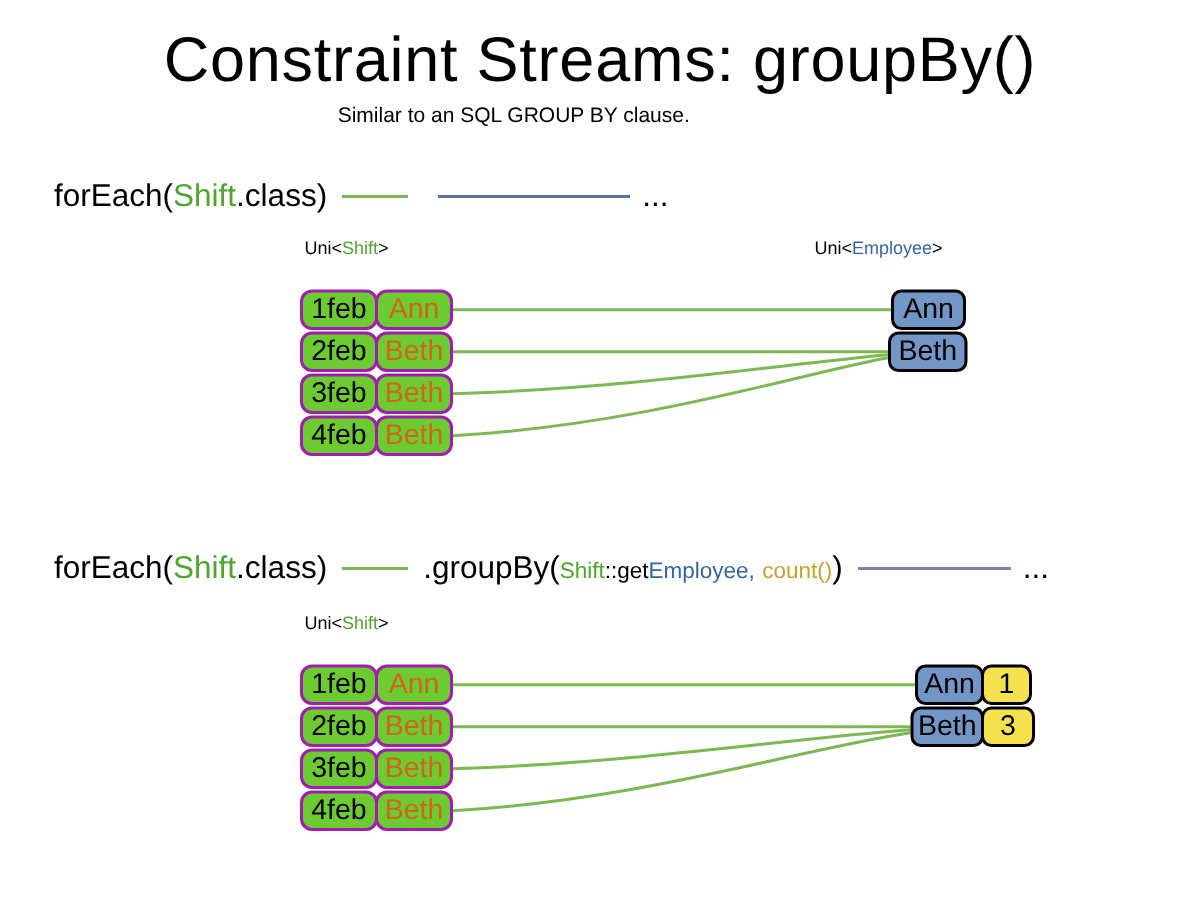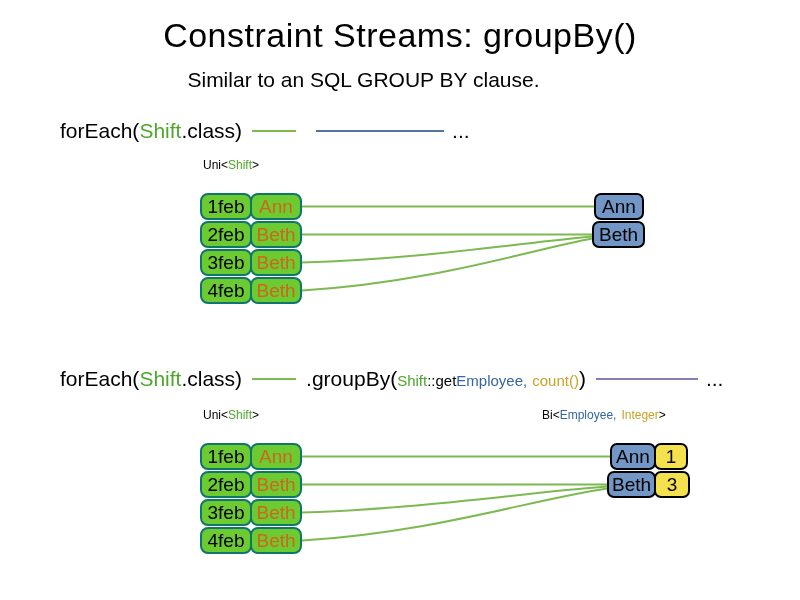--- a/index.html
+++ b/index.html
@@ -8,35 +8,35 @@
     --orange-text:#d2641e; --gold-text:#c9a227; --yellow-fill:#f5e04d;
     --line-green:#7cb950; --line-blue:#54749e; --line-purple:#8d7bb4;
     --text-black:#000000;
   }
   html,body{margin:0;padding:0;background:#fff;}
   .slide{position:relative;width:800px;height:600px;background:#fff;overflow:hidden;
          font-family:"Liberation Sans","DejaVu Sans",sans-serif;color:#000;}
   .overlay{position:absolute;left:0;top:0;z-index:1;pointer-events:none;}
   .overlay path{fill:none;stroke:var(--line-green);stroke-width:2;}
   .title{position:absolute;left:0;top:16px;width:800px;margin:0;text-align:center;
-         font-size:34px;font-weight:normal;letter-spacing:0.5px;}
-  .subtitle{position:absolute;left:0;top:68px;width:685px;text-align:center;font-size:21px;margin-left:21px;}
-  .codeline{position:absolute;left:60px;height:28px;display:flex;align-items:center;z-index:2;}
+         font-size:42px;font-weight:normal;letter-spacing:0.5px;}
+  .subtitle{position:absolute;left:0;top:68px;width:685px;text-align:center;font-size:14px;}
+  .codeline{position:absolute;left:36px;height:28px;display:flex;align-items:center;z-index:2;}
   .code{font-size:21px;white-space:pre;}
   .code .small{font-size:15px;}
   .c-green{color:var(--green-text);}
   .c-blue{color:var(--blue-text);}
   .c-gold{color:var(--gold-text);}
   .hline{display:inline-block;height:2px;}
   .green-line{background:var(--line-green);width:44px;margin:0 10px;}
   .blue-line{background:var(--line-blue);width:128px;margin:0 8px 0 10px;}
   .purple-line{background:var(--line-purple);width:102px;margin:0 8px 0 10px;}
   .typelabel{position:absolute;font-size:12px;z-index:2;white-space:pre;}
   .shift-row{position:absolute;display:flex;z-index:2;}
-  .cell{box-sizing:border-box;height:27px;border:2px solid #0f766e;border-radius:8px;
+  .cell{box-sizing:border-box;height:27px;border:2px solid #a21caf;border-radius:8px;
         background:var(--green-fill);display:flex;align-items:center;justify-content:center;
         font-size:19px;}
   .date-cell{width:52px;position:relative;z-index:3;}
   .name-cell{width:52px;margin-left:-2px;position:relative;z-index:2;color:var(--orange-text);}
   .group-box{position:absolute;box-sizing:border-box;height:27px;border:2px solid #000;
              border-radius:7px;background:var(--blue-fill);display:flex;align-items:center;
              justify-content:center;font-size:19px;z-index:2;}
   .pair{position:absolute;display:flex;z-index:2;}
   .pair .blue-cell{box-sizing:border-box;height:27px;border:2px solid #000;border-radius:7px;
         background:var(--blue-fill);display:flex;align-items:center;justify-content:center;
@@ -66,20 +66,21 @@
   <div class="subtitle">Similar to an SQL GROUP BY clause.</div>
 
   <div class="codeline" style="top:117px;">
     <span class="code"><span>forEach(</span><span class="c-green">Shift</span><span>.class)</span></span>
     <span class="hline green-line"></span>
     <span class="hline blue-line"></span>
     <span class="code">...</span>
   </div>
 
   <div class="typelabel" style="left:203px;top:158px;"><span>Uni&lt;</span><span class="c-green">Shift</span><span>&gt;</span></div>
+  <div class="typelabel" style="left:543px;top:158px;"><span>Uni&lt;</span><span class="c-blue">Employee</span><span>&gt;</span></div>
 
   <div class="shift-row" style="left:200px;top:193px;">
     <div class="cell date-cell">1feb</div>
     <div class="cell name-cell">Ann</div>
   </div>
   <div class="shift-row" style="left:200px;top:221px;">
     <div class="cell date-cell">2feb</div>
     <div class="cell name-cell">Beth</div>
   </div>
   <div class="shift-row" style="left:200px;top:249px;">
@@ -96,21 +97,20 @@
 
   <div class="codeline" style="top:365px;">
     <span class="code"><span>forEach(</span><span class="c-green">Shift</span><span>.class)</span></span>
     <span class="hline green-line"></span>
     <span class="code"><span>.groupBy(</span><span class="small c-green">Shift</span><span class="small">::get</span><span class="small c-blue">Employee,</span><span class="small c-gold ml">count()</span><span>)</span></span>
     <span class="hline purple-line"></span>
     <span class="code">...</span>
   </div>
 
   <div class="typelabel" style="left:203px;top:408px;"><span>Uni&lt;</span><span class="c-green">Shift</span><span>&gt;</span></div>
-  <div class="typelabel" style="left:542px;top:408px;"><span>Bi&lt;</span><span class="c-blue">Employee,</span><span class="c-gold ml">Integer</span><span>&gt;</span></div>
 
   <div class="shift-row" style="left:200px;top:443px;">
     <div class="cell date-cell">1feb</div>
     <div class="cell name-cell">Ann</div>
   </div>
   <div class="shift-row" style="left:200px;top:471px;">
     <div class="cell date-cell">2feb</div>
     <div class="cell name-cell">Beth</div>
   </div>
   <div class="shift-row" style="left:200px;top:499px;">

